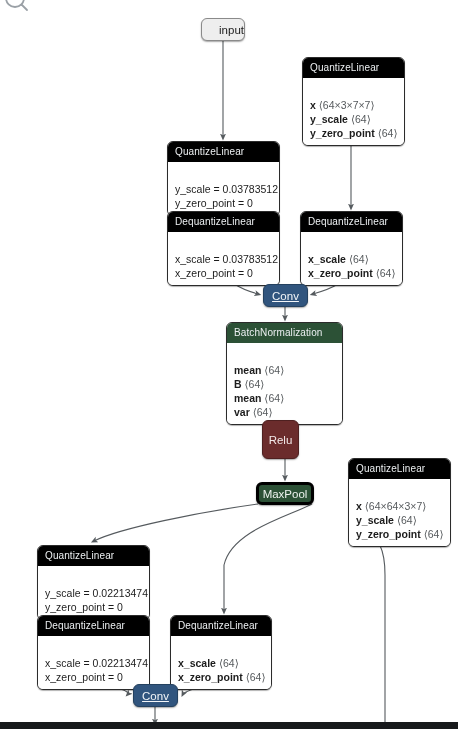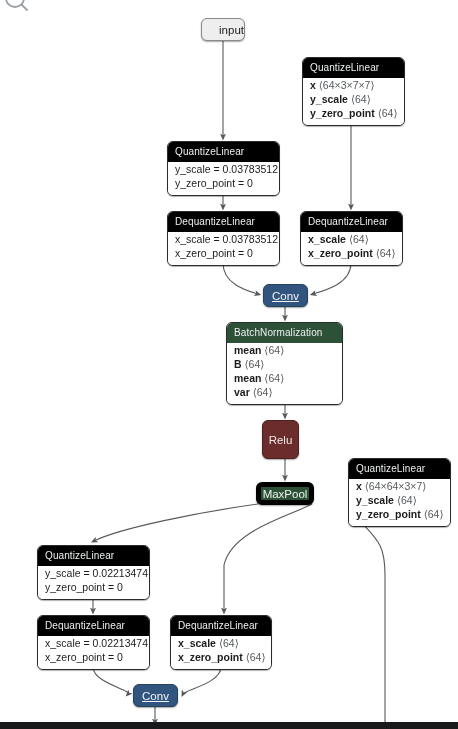--- a/index.html
+++ b/index.html
@@ -49,21 +49,21 @@
   }
   .node .hdr {
     font-size: 10px;
     line-height: 17px;
     padding: 1px 7px 2px 7px;
     color: #eceff1;
     letter-spacing: .1px;
     white-space: nowrap;
   }
   .node .body {
-    padding: 0 7px 5px 7px;
+    padding: 20px 7px 5px 7px;
     background: #ffffff;
   }
   .node .row {
     font-size: 10.5px;
     line-height: 14px;
     color: #1c1c1c;
     white-space: nowrap;
   }
   .node .row .k {
     font-weight: bold;
@@ -96,21 +96,21 @@
     color: #f2f5f8;
     text-decoration: underline;
   }
   .pill-relu {
     background: #6b2c2c;
     border: 1px solid #4e2020;
     color: #f3eaea;
   }
   .pill-pool {
     background: #2c5136;
-    border: 5px solid #000000;
+    border: 3px solid #000000;
     color: #eef3ef;
   }
 
   
   #bottom-bar {
     position: absolute;
     left: 0;
     width: 458px;
     background: #17191b;
   }

